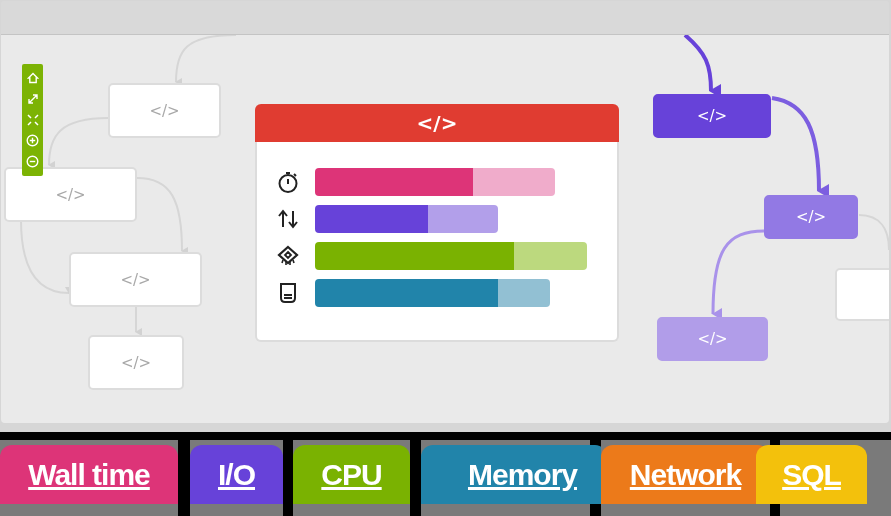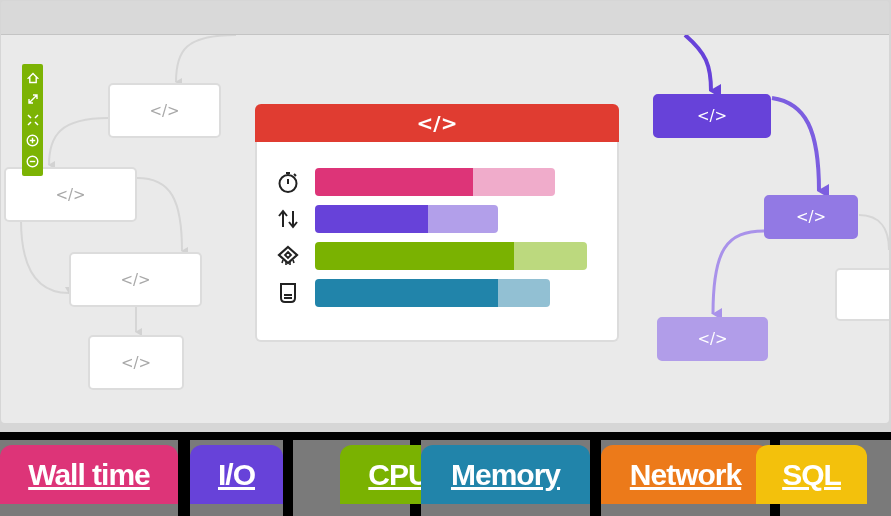--- a/index.html
+++ b/index.html
@@ -158,22 +158,22 @@
   </div>
 </div>
 
 <div class="legend-bg" style="left:0;width:178px;"></div>
 <div class="legend" style="left:0;width:178px;background:#dd3478;">Wall time</div>
 
 <div class="legend-bg" style="left:190px;width:93px;"></div>
 <div class="legend" style="left:190px;width:93px;background:#6742d9;">I/O</div>
 
 <div class="legend-bg" style="left:293px;width:117px;"></div>
-<div class="legend" style="left:293px;width:117px;background:#7ab201;margin-left:47px;">CPU</div>
+<div class="legend" style="left:293px;width:117px;background:#7ab201;">CPU</div>
 
 <div class="legend-bg" style="left:421px;width:169px;"></div>
-<div class="legend" style="left:421px;width:169px;background:#2184aa;">Memory</div>
+<div class="legend" style="left:421px;width:169px;background:#2184aa;padding-left:17px;">Memory</div>
 
 <div class="legend-bg" style="left:601px;width:169px;"></div>
 <div class="legend" style="left:601px;width:169px;background:#ec7a1a;text-align:right;">Network</div>
 
 <div class="legend-bg" style="left:780px;width:111px;"></div>
 <div class="legend" style="left:756px;width:111px;background:#f3c10c;">SQL</div>
 
 </body></html>

